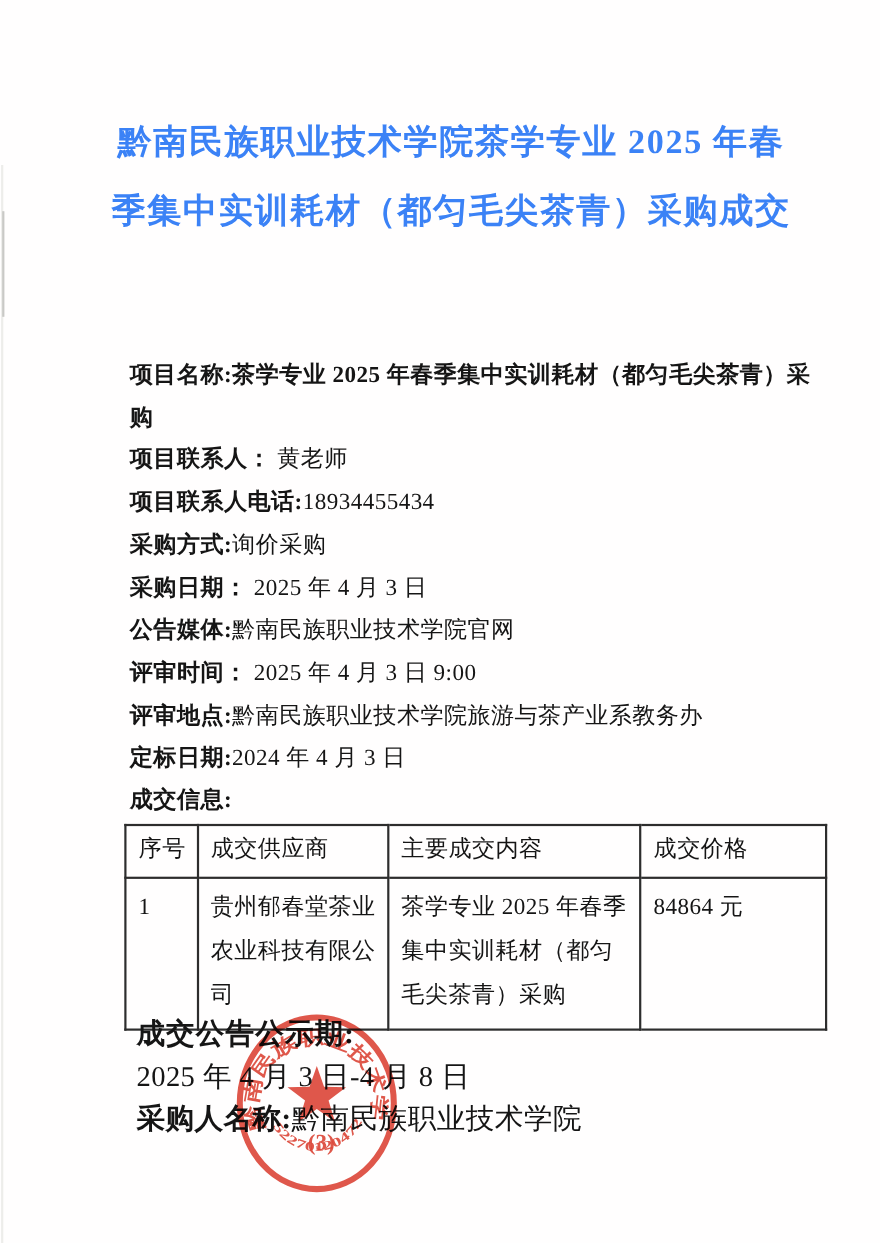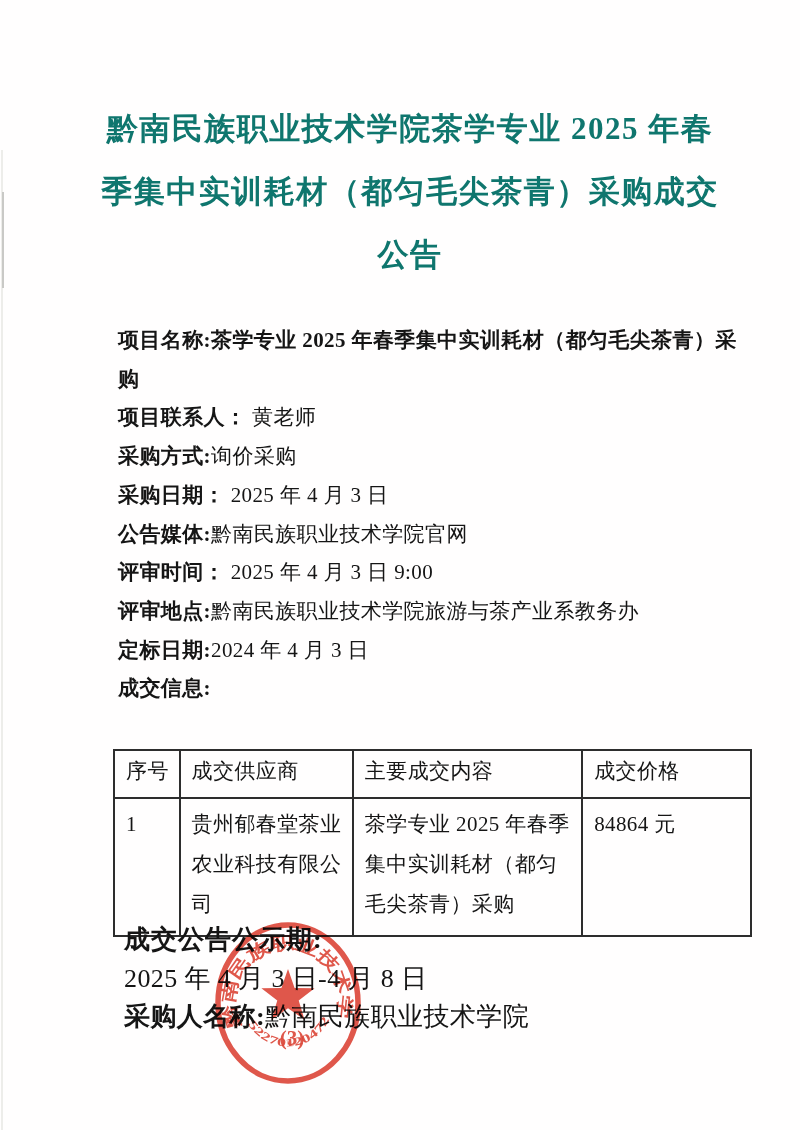--- a/index.html
+++ b/index.html
@@ -14,21 +14,21 @@
   
   .scan-edge{position:absolute;left:1px;top:150px;width:2px;height:980px;background:#ededea;}
   .scan-mark{position:absolute;left:2px;top:192px;width:2px;height:96px;background:#c9c9c6;}
 
   .title{
     position:absolute;top:97px;left:70px;right:50px;
     text-align:center;
     font-size:31px;font-weight:700;
     line-height:63px;
     letter-spacing:1.5px;
-    color:#0f766e;
+    color:#3b82f6;
   }
   .fields{
     position:absolute;top:289px;left:118px;width:634px;
     font-size:21px;line-height:38.7px;
     letter-spacing:0.4px;
     margin-top:32px;
   }
   .field-line{white-space:normal;}
   .lbl{font-weight:700;}
   .lbl::after{content:"\00a0";}
@@ -69,29 +69,31 @@
 <body>
 
 <div class="page">
 
   <div class="scan-edge"></div>
   <div class="scan-mark"></div>
 
   <div class="title">
     <div>黔南民族职业技术学院茶学专业 2025 年春</div>
     <div>季集中实训耗材（都匀毛尖茶青）采购成交</div>
-    <div>公告</div>
   </div>
 
   <div class="fields">
     <div class="field-line tight bold-val">
       <span class="lbl">项目名称:</span><span class="val">茶学专业 2025 年春季集中实训耗材（都匀毛尖茶青）采购</span>
     </div>
     <div class="field-line">
       <span class="lbl">项目联系人：</span><span class="val">黄老师</span>
+    </div>
+    <div class="field-line tight">
+      <span class="lbl">项目联系人电话:</span><span class="val">18934455434</span>
     </div>
     <div class="field-line tight">
       <span class="lbl">采购方式:</span><span class="val">询价采购</span>
     </div>
     <div class="field-line">
       <span class="lbl">采购日期：</span><span class="val">2025 年 4 月 3 日</span>
     </div>
     <div class="field-line tight">
       <span class="lbl">公告媒体:</span><span class="val">黔南民族职业技术学院官网</span>
     </div>

